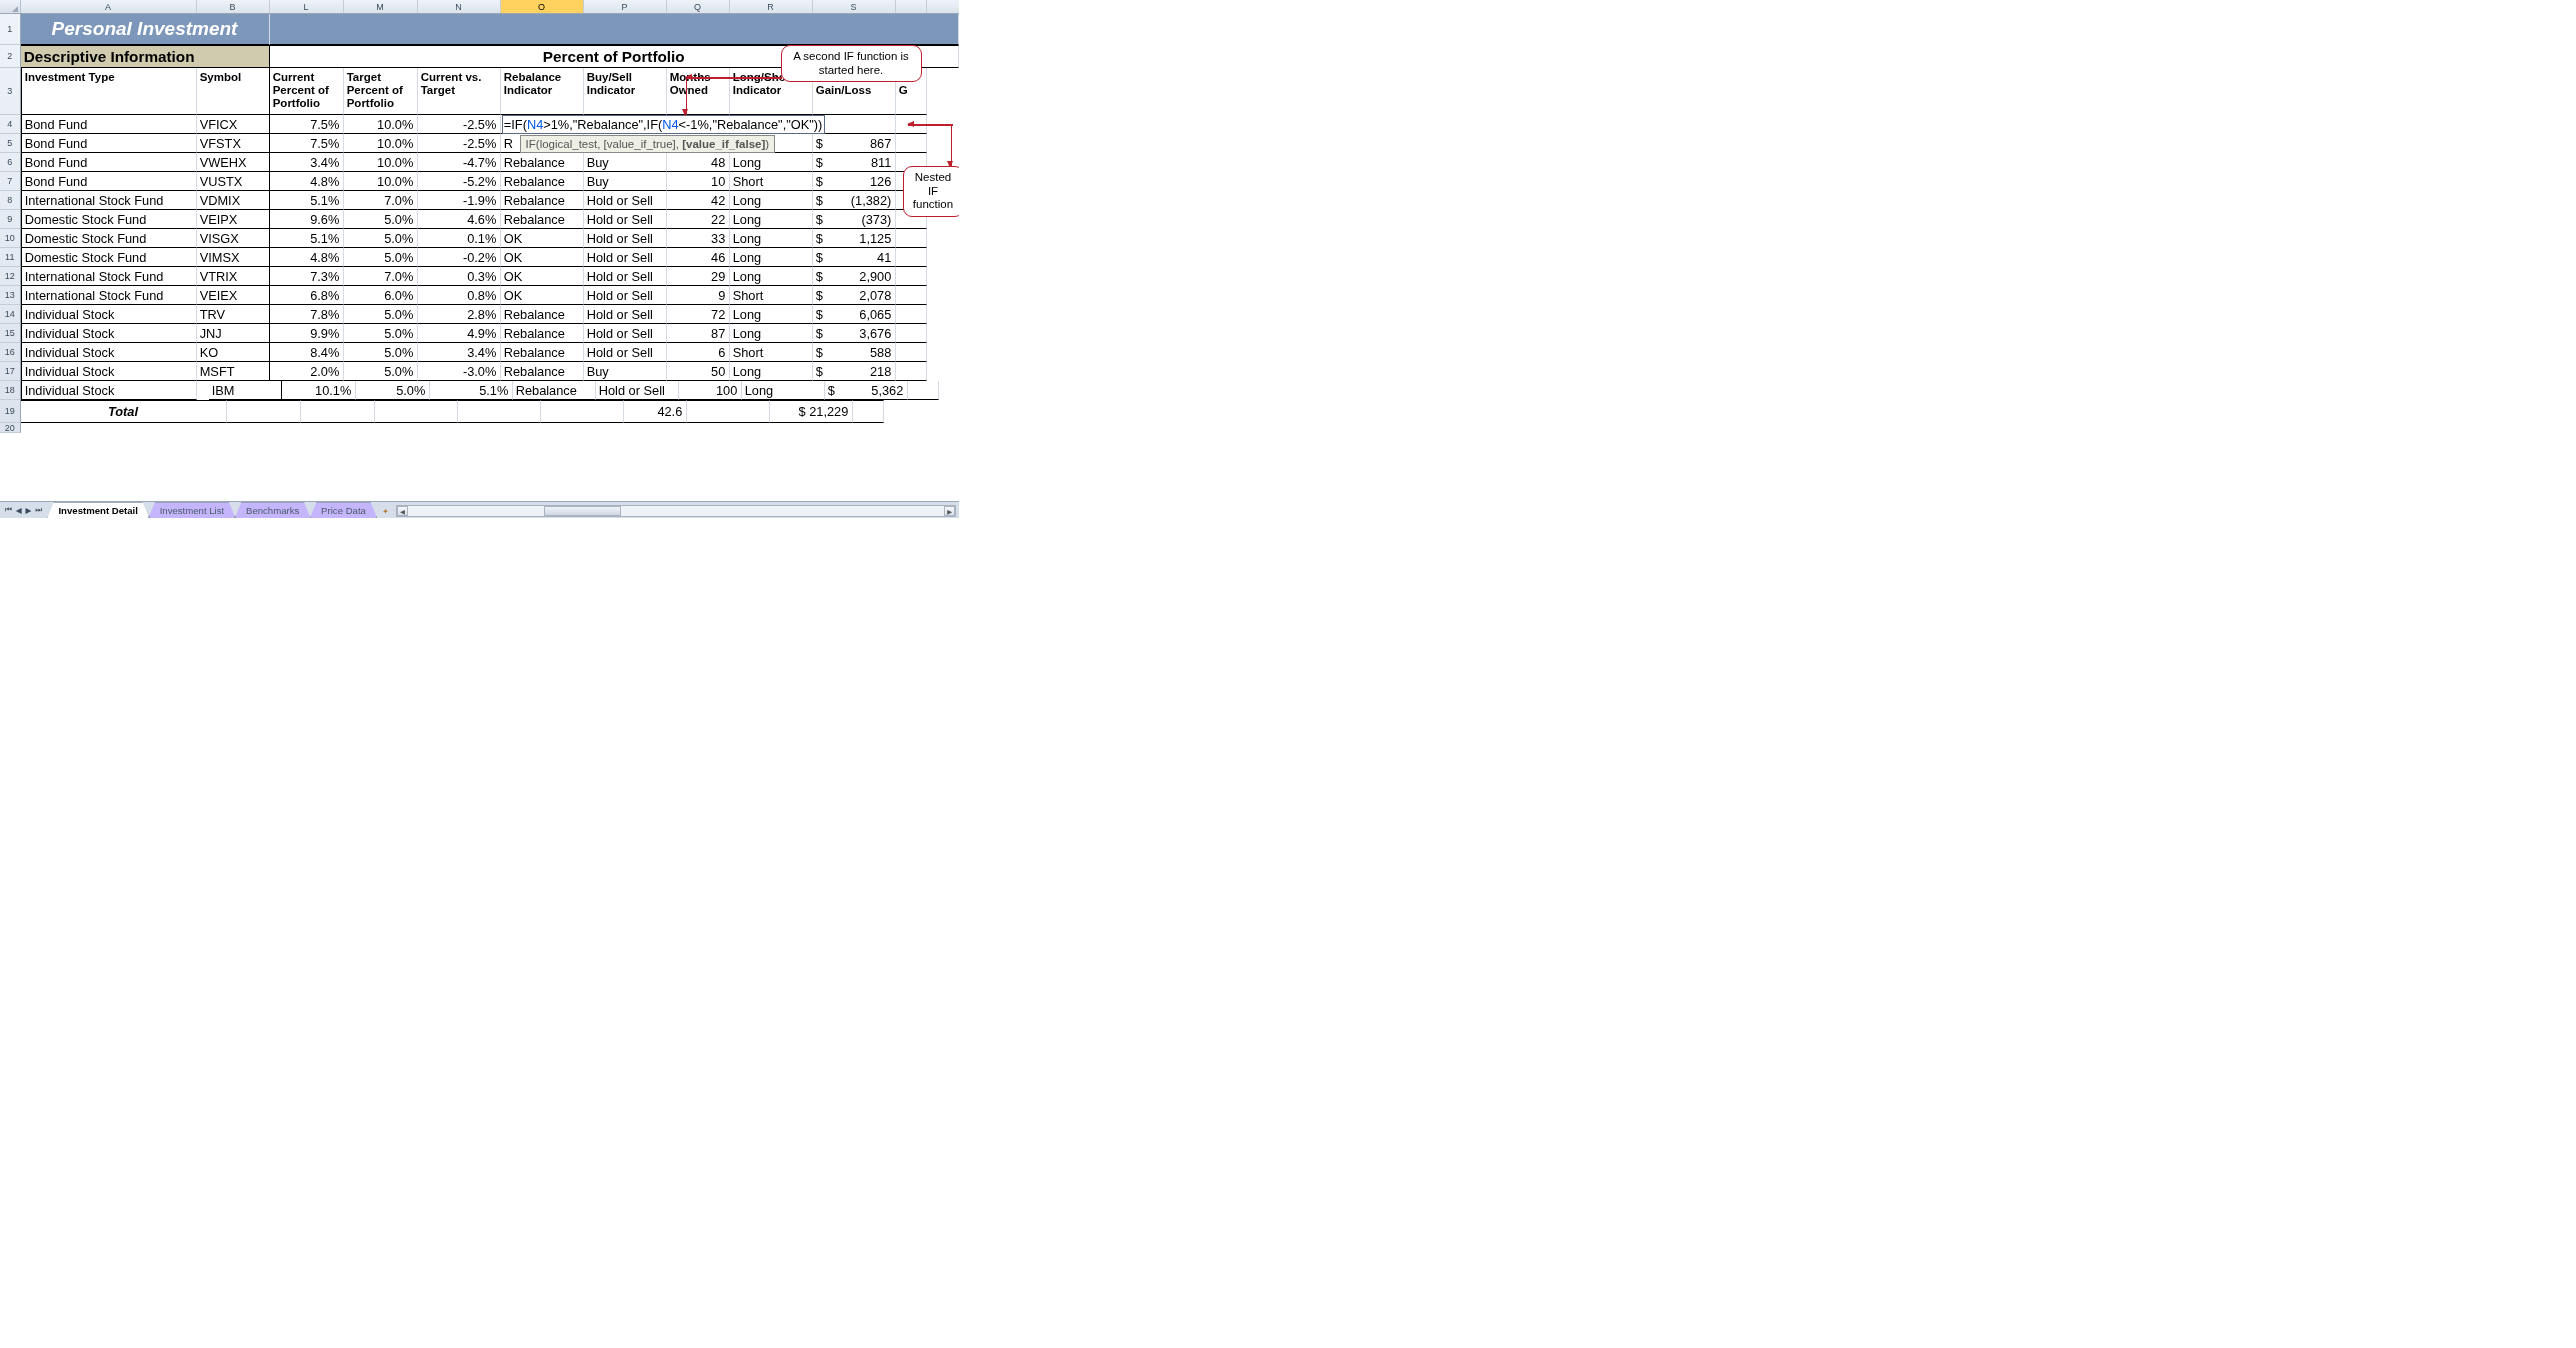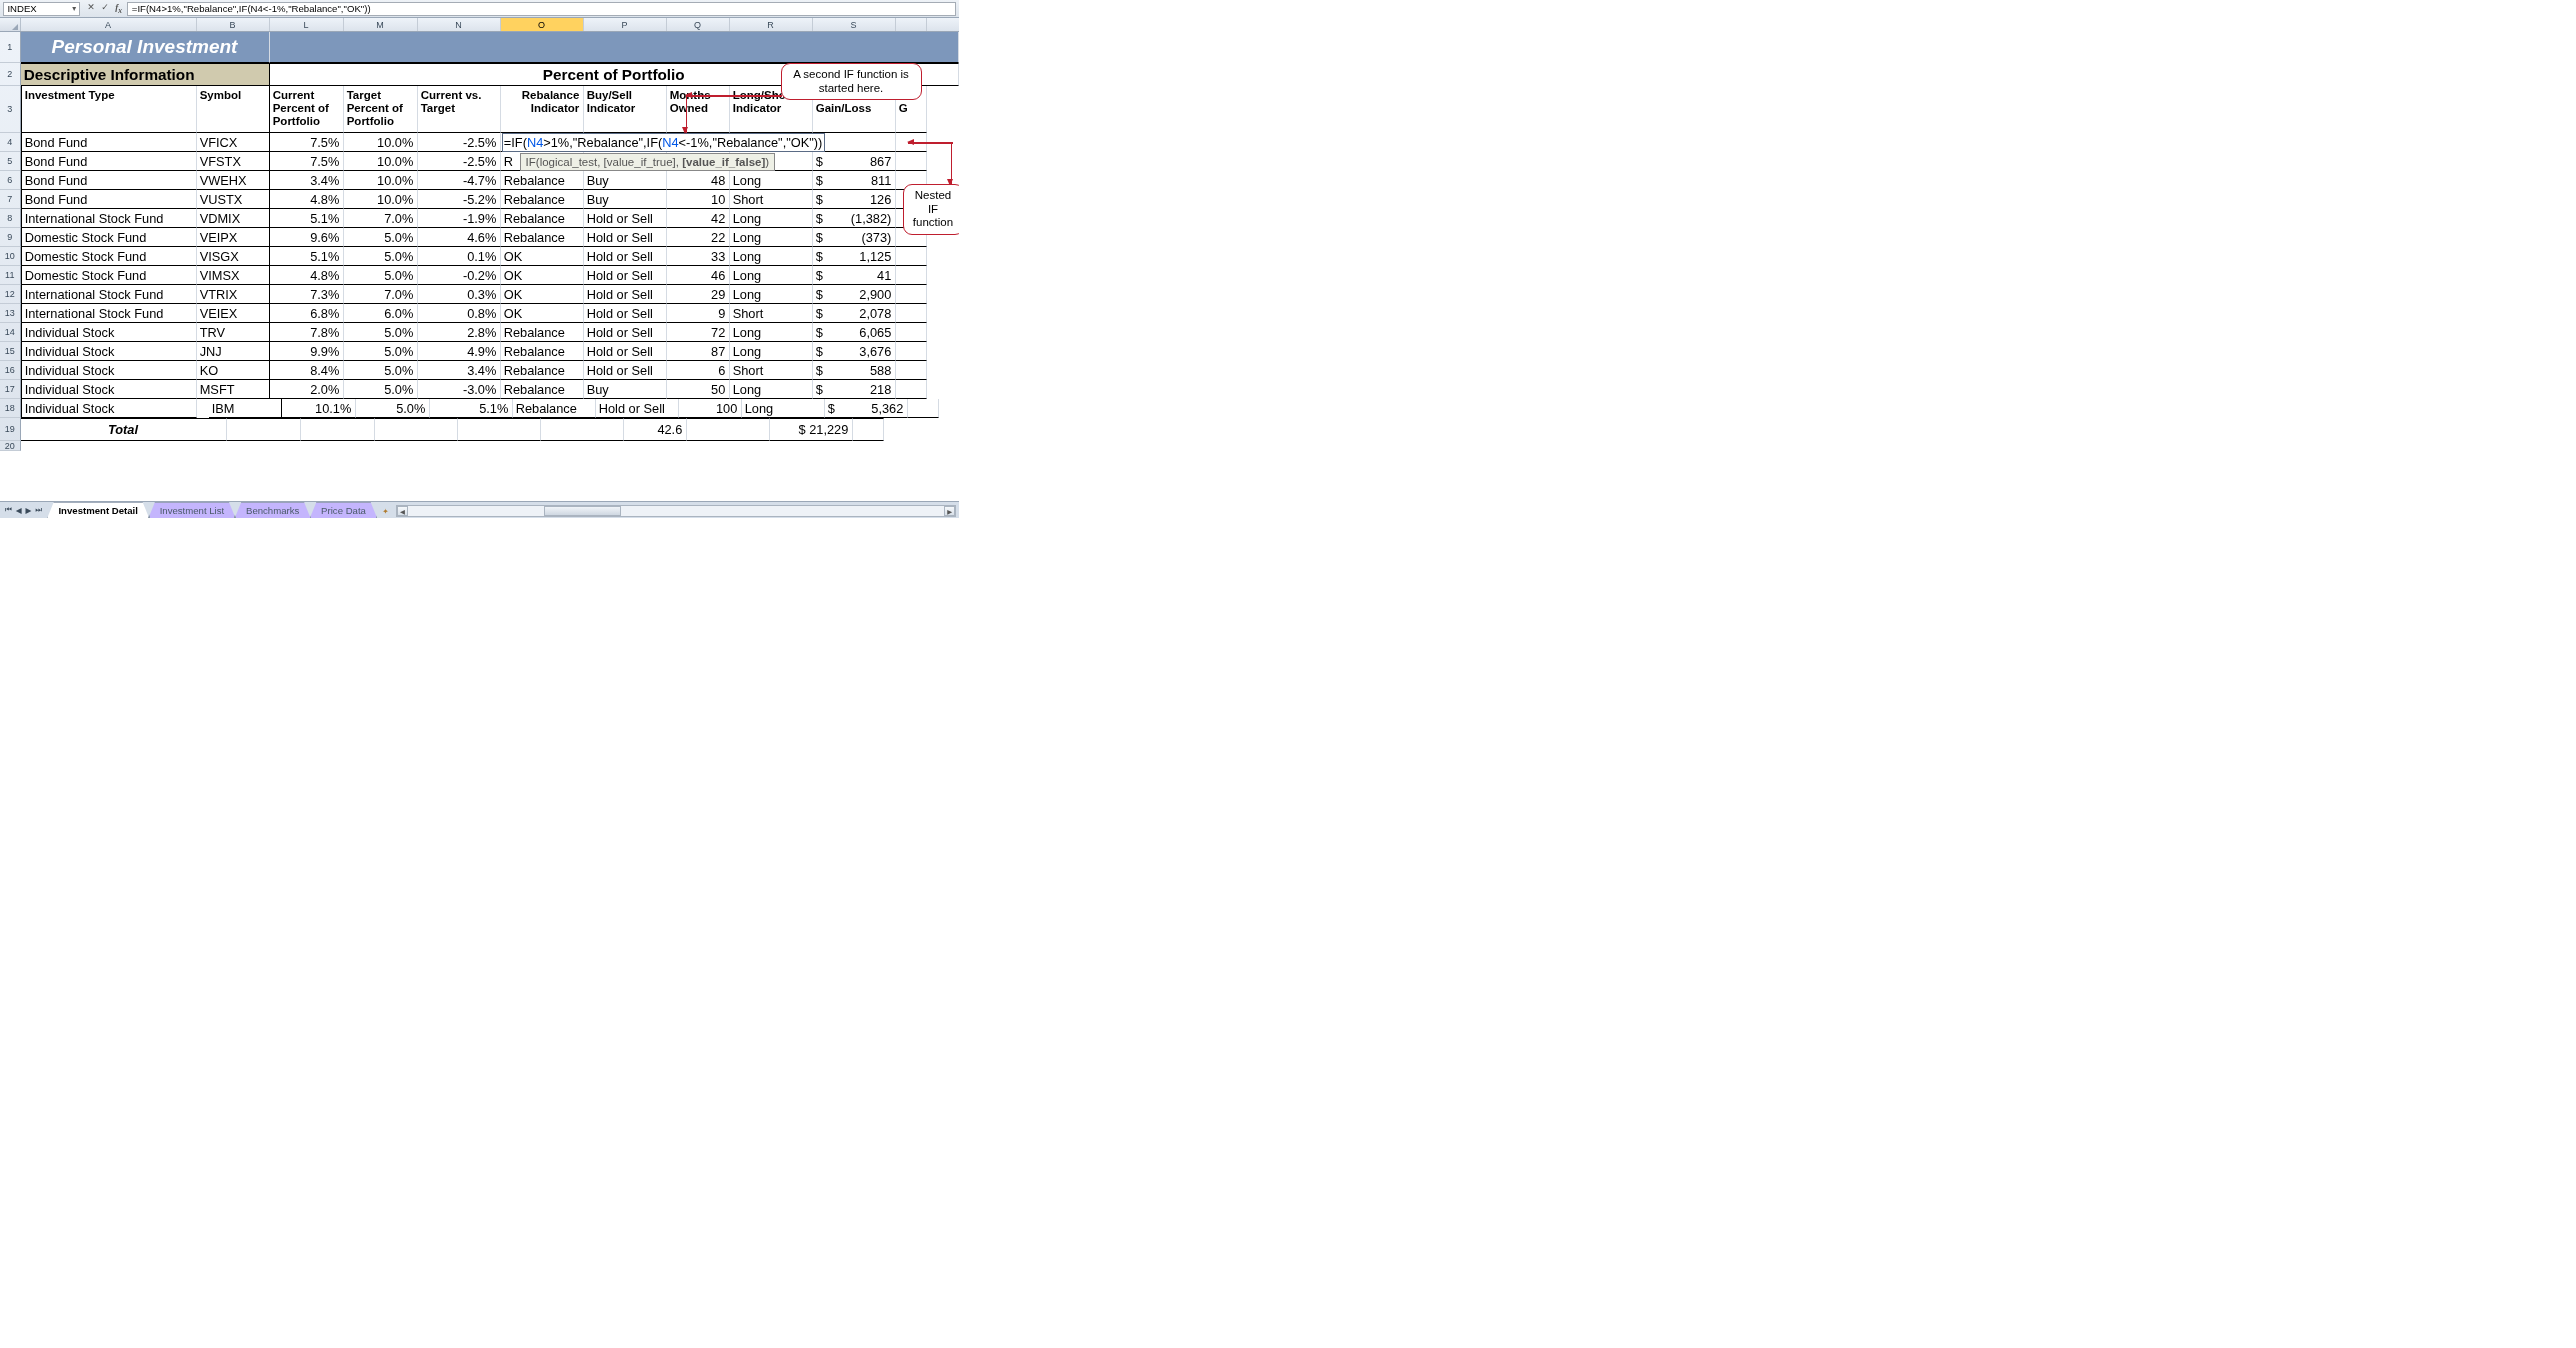--- a/index.html
+++ b/index.html
@@ -289,29 +289,20 @@
     background:linear-gradient(#f0f4f8,#cfd8e2);
     border:0.6px solid #aab4c0;
   }
   .app { position:relative; height:518px; }
 </style>
 </head>
 <body>
 
 <div class="app">
 
-  <div class="formula-bar">
-    <div class="name-box">INDEX</div>
-    <div class="fb-btns">
-      <span>✕</span>
-      <span>✓</span>
-      <span class="fb-fx">f<sub>x</sub></span>
-    </div>
-    <div class="fb-input">=IF(N4&gt;1%,"Rebalance",IF(N4&lt;-1%,"Rebalance","OK"))</div>
-  </div>
 
   <div class="col-headers">
     <div class="corner"></div>
     <div id="colhdr-container" style="display:flex; flex:1;">
         <div class="ch" style="width: 176px;">A</div>
         <div class="ch" style="width: 73px;">B</div>
         <div class="ch" style="width: 74px;">L</div>
         <div class="ch" style="width: 74px;">M</div>
         <div class="ch" style="width: 83px;">N</div>
         <div class="ch active" style="width: 83px;">O</div>
@@ -357,21 +348,21 @@
         <div class="cell desc-head" style="width:249px">Descriptive Information</div>
         <div class="cell pct-head" style="flex:1">Percent of Portfolio</div>
       </div>
 
       <div class="row big3" id="hdr-row">
           <div class="cell colhdr left-edge" style="width: 176px;">Investment Type</div>
           <div class="cell colhdr symb" style="width: 73px;">Symbol</div>
           <div class="cell colhdr" style="width: 74px;">Current Percent of Portfolio</div>
           <div class="cell colhdr" style="width: 74px;">Target Percent of Portfolio</div>
           <div class="cell colhdr" style="width: 83px;">Current vs. Target</div>
-          <div class="cell colhdr" style="width: 83px; text-align: right;">Rebalance Indicator</div>
+          <div class="cell colhdr" style="width: 83px;">Rebalance Indicator</div>
           <div class="cell colhdr" style="width: 83px;">Buy/Sell Indicator</div>
           <div class="cell colhdr" style="width: 63px;">Months Owned</div>
           <div class="cell colhdr" style="width: 83px;">Long/Short Indicator</div>
           <div class="cell colhdr" style="width: 83px;">Unrealized Gain/Loss</div>
           <div class="cell colhdr" style="width: 31px;">Pe G</div>
         </div>
 
       <div id="data-rows">
           <div class="row data">
             <div class="cell tA" style="width: 176px;">Bond Fund</div>

